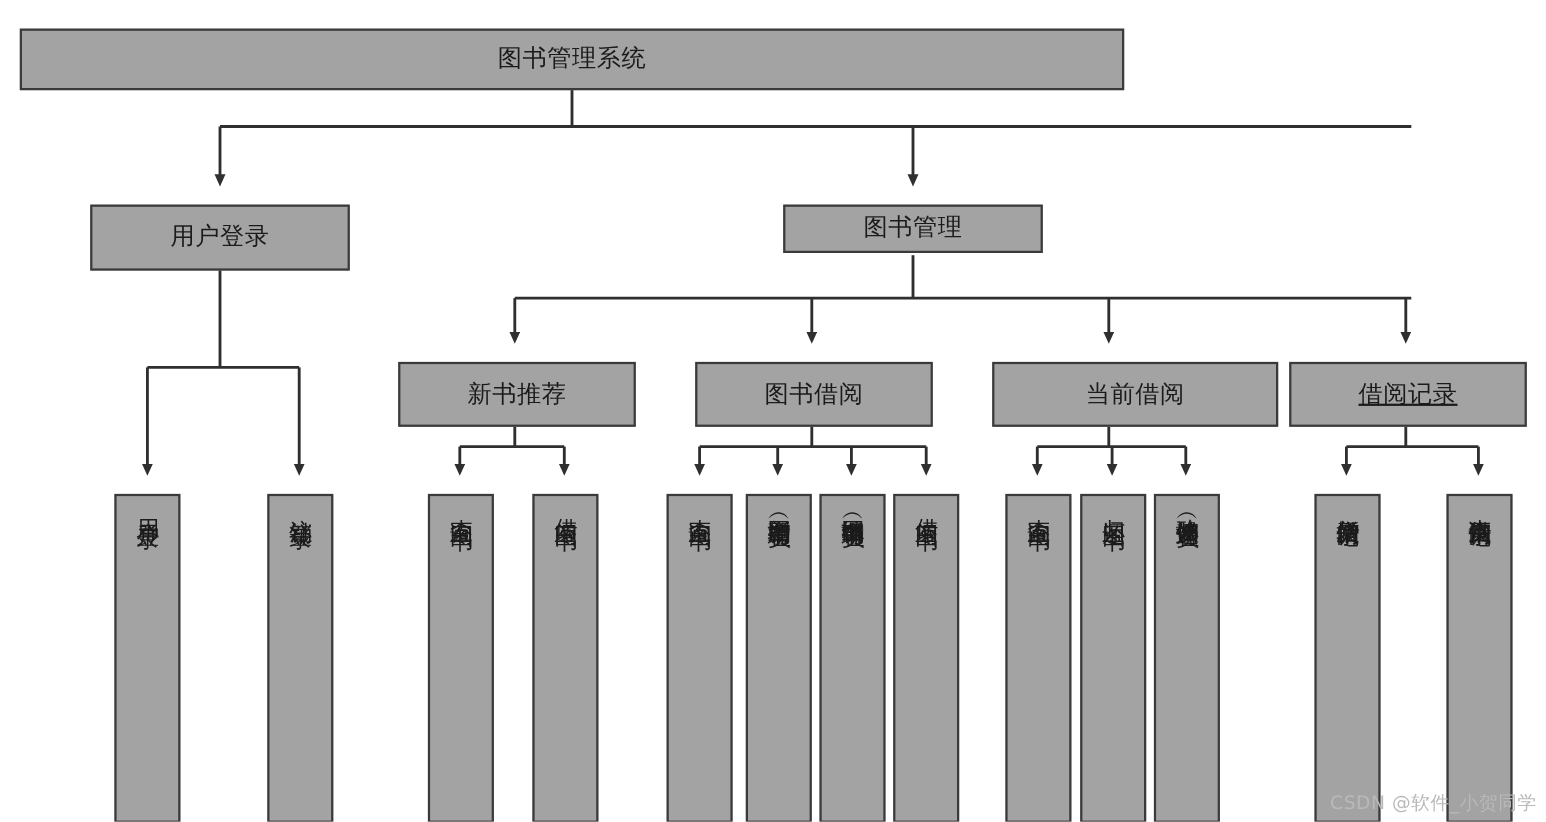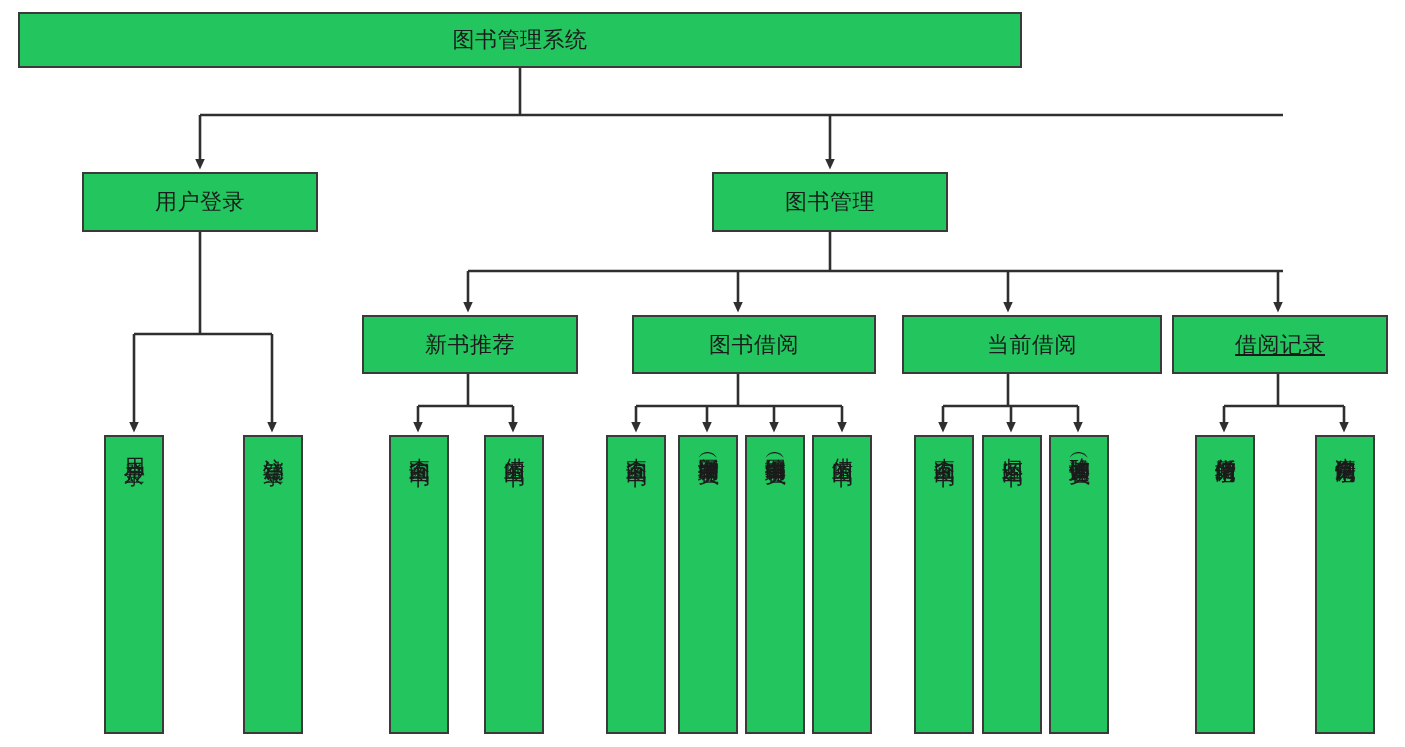--- a/index.html
+++ b/index.html
@@ -22,27 +22,28 @@
     position: absolute;
     left: 0;
     top: 0;
     width: 1405px;
     height: 747px;
   }
   
   .node {
     position: absolute;
     box-sizing: border-box;
-    background: #22c55e;
+    background: #a3a3a3;
     border: 2.5px solid #3a3a3a;
     display: flex;
     align-items: center;
     justify-content: center;
     color: #1b1b1b;
     z-index: 3;
+    margin-top: 14px;
   }
   .node-label {
     display: block;
     text-align: center;
     line-height: 1.18;
     color: #1b1b1b;
   }
   
   .node.horiz .node-label {
     writing-mode: horizontal-tb;
@@ -141,29 +142,29 @@
   </svg>
 
   <div class="node horiz root" style="left:18px; top:12px; width:1004px; height:56px;">
     <span class="node-label">图书管理系统</span>
   </div>
 
   <div class="node horiz" style="left:82px; top:172px; width:236px; height:60px;">
     <span class="node-label">用户登录</span>
   </div>
 
-  <div class="node horiz" style="left:712px; top:172px; width:236px; height:60px;">
+  <div class="node horiz" style="left:712px; top:172px; width:236px; height:44px;">
     <span class="node-label">图书管理</span>
   </div>
 
   <div class="node horiz" style="left:362px; top:315px; width:216px; height:59px;">
     <span class="node-label">新书推荐</span>
   </div>
 
-  <div class="node horiz" style="left:632px; top:315px; width:244px; height:59px;">
+  <div class="node horiz" style="left:632px; top:315px; width:216px; height:59px;">
     <span class="node-label">图书借阅</span>
   </div>
 
   <div class="node horiz" style="left:902px; top:315px; width:260px; height:59px;">
     <span class="node-label">当前借阅</span>
   </div>
 
   <div class="node horiz" style="left:1172px; top:315px; width:216px; height:59px;text-decoration:underline;">
     <span class="node-label">借阅记录</span>
   </div>
@@ -213,14 +214,15 @@
   </div>
 
   <div class="node vert tall-text" style="left:1195px; top:435px; width:60px; height:299px;">
     <span class="node-label">新增借阅记录</span>
   </div>
 
   <div class="node vert tall-text" style="left:1315px; top:435px; width:60px; height:299px;">
     <span class="node-label">查询借阅记录</span>
   </div>
 
+  <div id="watermark">CSDN @软件_小贺同学</div>
 
 </div>
 
 </body></html>

